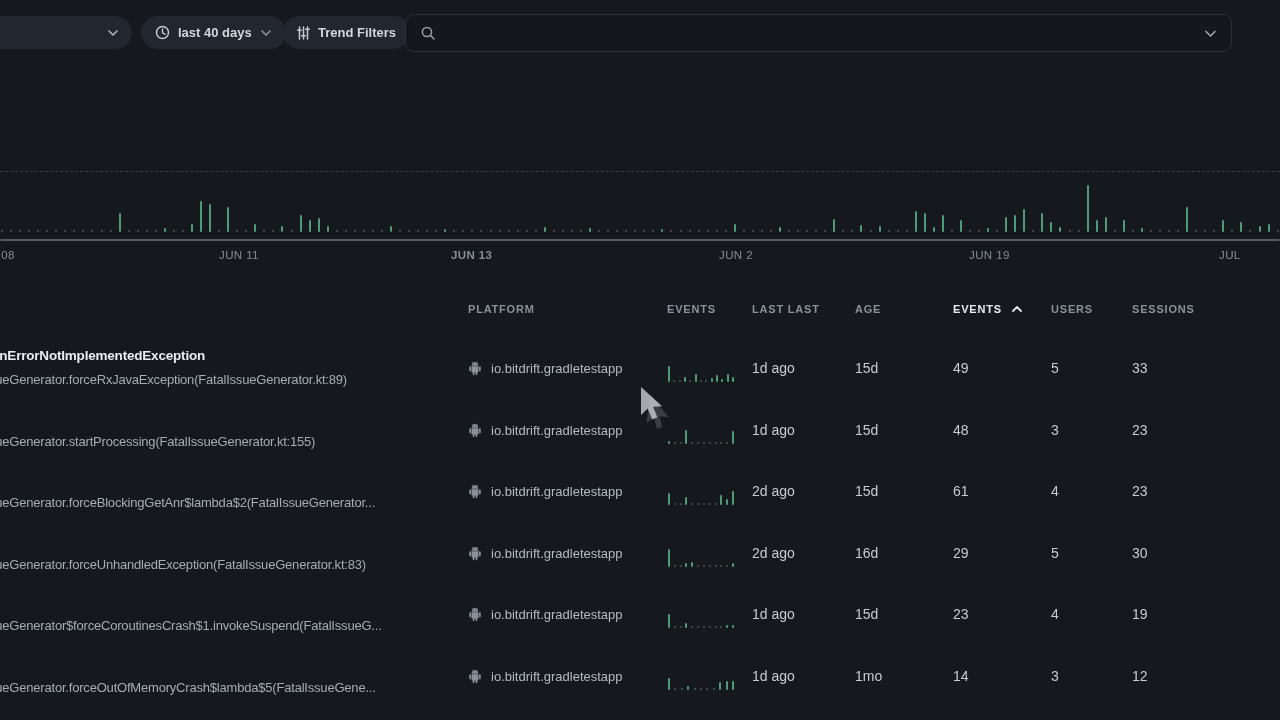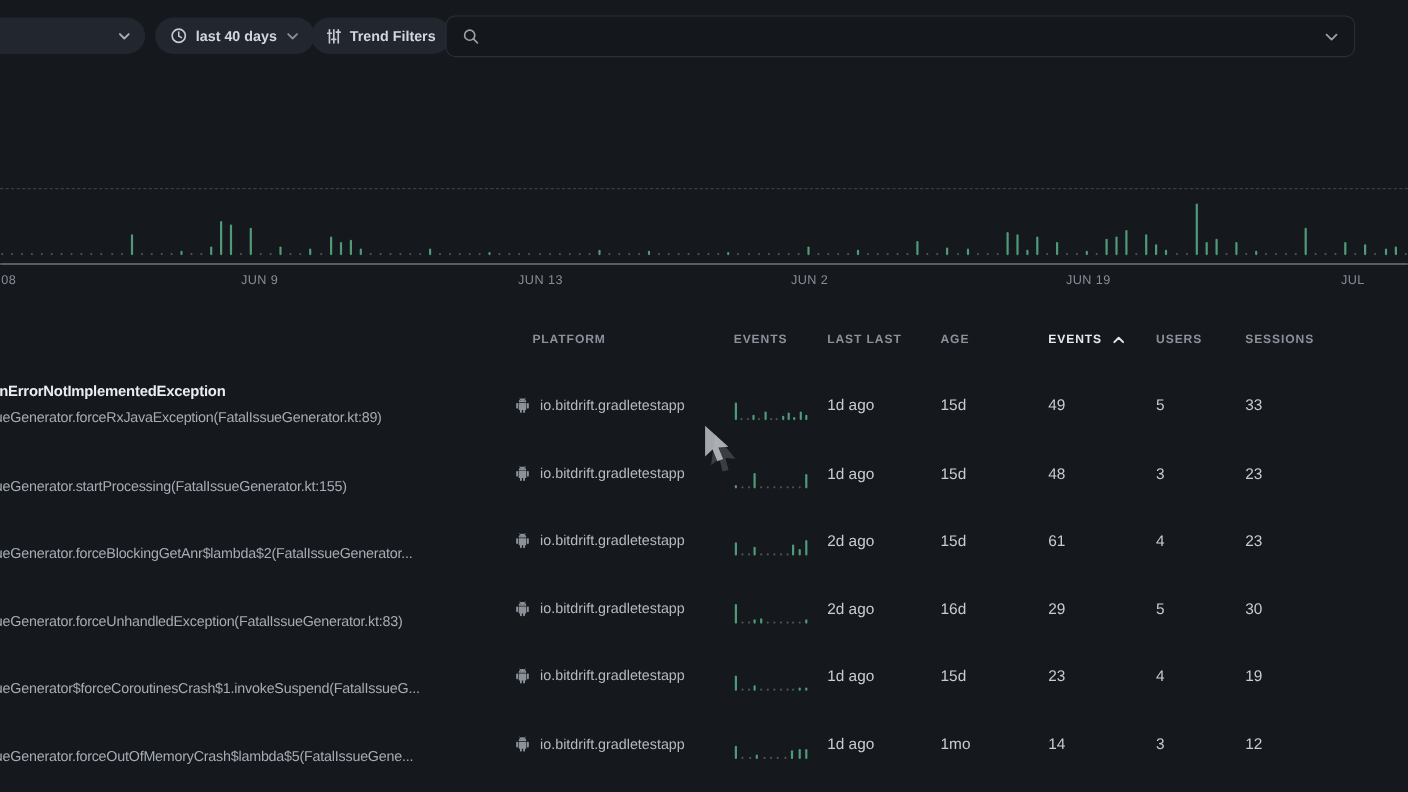--- a/index.html
+++ b/index.html
@@ -258,29 +258,29 @@
       <div class="cbar" style="height: 10px; background: rgb(79, 155, 120);"></div>
       <div class="cbar" style="height: 2px; background: rgb(76, 86, 81);"></div>
       <div class="cbar" style="height: 6px; background: rgb(79, 155, 120);"></div>
       <div class="cbar" style="height: 8px; background: rgb(79, 155, 120);"></div>
       <div class="cbar" style="height: 2px; background: rgb(76, 86, 81);"></div>
     </div>
   <div id="axis-line"></div>
 </div>
 <div id="axis-labels">
     <div class="axlabel" style="left: -26px;">JUN 08</div>
-    <div class="axlabel" style="left: 219px;">JUN 9</div>
-    <div class="axlabel" style="left: 471px;">JUN 13</div>
+    <div class="axlabel" style="left: 219px;">JUN 11</div>
+    <div class="axlabel" style="left: 451px; font-weight: bold;">JUN 13</div>
     <div class="axlabel" style="left: 719px;">JUN 2</div>
     <div class="axlabel" style="left: 969px;">JUN 19</div>
     <div class="axlabel" style="left: 1219px;">JUL</div>
   </div>
 
 <div>
-    <div class="th" style="left: 484px;">PLATFORM</div>
+    <div class="th" style="left: 468px;">PLATFORM</div>
     <div class="th" style="left: 667px;">EVENTS</div>
     <div class="th" style="left: 752px;">LAST LAST</div>
     <div class="th" style="left: 855px;">AGE</div>
     <div class="th th-active" style="left: 953px;">EVENTS<svg width="12" height="8" viewBox="0 0 12 8">
         <polyline points="2,6 6,2 10,6" fill="none" stroke="#e2e5e9" stroke-width="1.8" stroke-linecap="round" stroke-linejoin="round"></polyline>
       </svg></div>
     <div class="th" style="left: 1051px;">USERS</div>
     <div class="th" style="left: 1132px;">SESSIONS</div>
   </div>
 <div>

